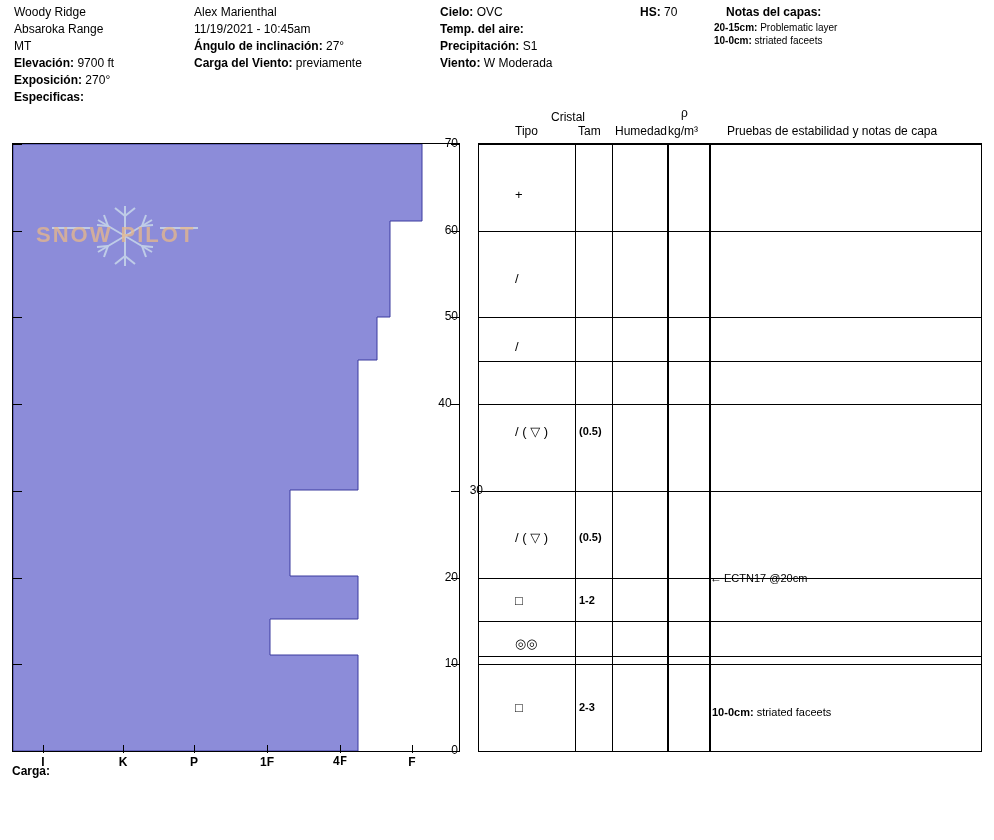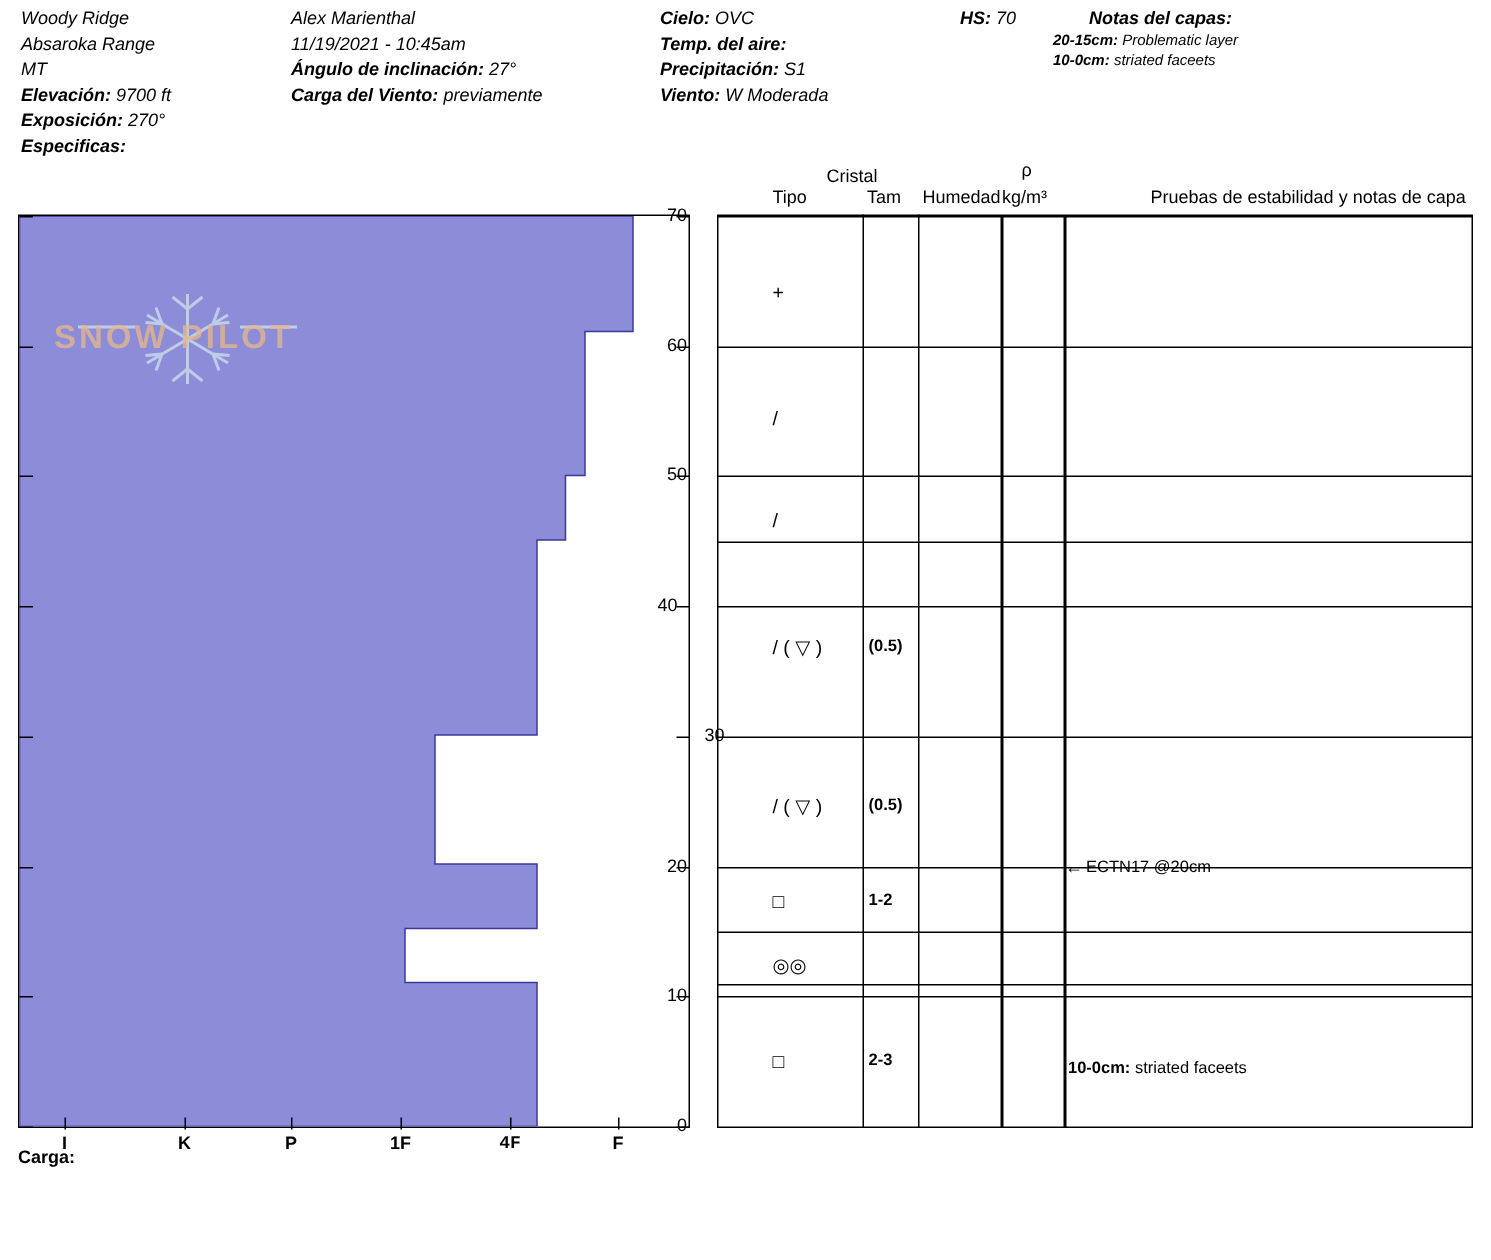--- a/index.html
+++ b/index.html
@@ -15,21 +15,20 @@
     color: #000000;
     position: relative;
     overflow: hidden;
   }
   .hdr {
     position: absolute;
     top: 0;
     left: 0;
     width: 994px;
     height: 132px;
-    font-style: italic;
   }
   .hdr-col {
     position: absolute;
     top: 4px;
   }
   .c1 { left: 14px; width: 180px; }
   .c2 { left: 194px; width: 246px; }
   .c3 { left: 440px; width: 200px; }
   .c4 { left: 640px; width: 80px; }
   .c5 { left: 702px; width: 290px; }
@@ -42,21 +41,21 @@
   }
   .notes-title {
     font-weight: bold;
     line-height: 17px;
     padding-left: 24px;
   }
   .note-line {
     font-size: 10px;
     line-height: 13px;
   }
-  .note-line b { font-weight: bold; }
+  .note-line b { font-weight: bold; margin-left: 12px; }
 
   
   .frame {
     position: absolute;
     box-sizing: border-box;
     border: 1px solid #000;
   }
   #profile-box {
     left: 12px;
     top: 143px;
@@ -97,21 +96,21 @@
     position: absolute;
     font-size: 12px;
     white-space: nowrap;
   }
   #hdr-cristal { left: 551px; top: 110px; }
   #hdr-tipo    { left: 515px; top: 124px; }
   #hdr-tam     { left: 578px; top: 124px; }
   #hdr-hum     { left: 615px; top: 124px; }
   #hdr-rho     { left: 681px; top: 106px; }
   #hdr-kgm3    { left: 668px; top: 124px; }
-  #hdr-pruebas { left: 767px; top: 124px; text-align: right; }
+  #hdr-pruebas { left: 727px; top: 124px; text-align: right; }
 
   
   .depth-lbl {
     position: absolute;
     font-size: 12px;
     text-align: right;
     width: 26px;
     color: #000;
   }
   
@@ -159,21 +158,21 @@
     left: 13px;
     top: 144px;
     width: 446px;
     height: 607px;
   }
 
   
   #watermark {
     position: absolute;
     left: 30px;
-    top: 188px;
+    top: 198px;
     width: 180px;
     height: 75px;
     pointer-events: none;
   }
   #watermark .wm-text {
     position: absolute;
     left: 6px;
     top: 24px;
     font-size: 22px;
     font-weight: bold;

